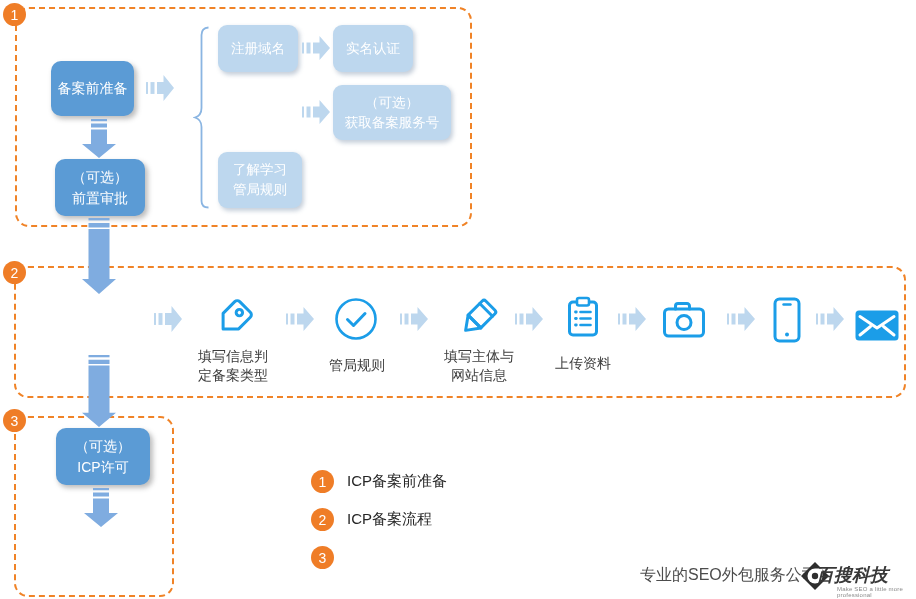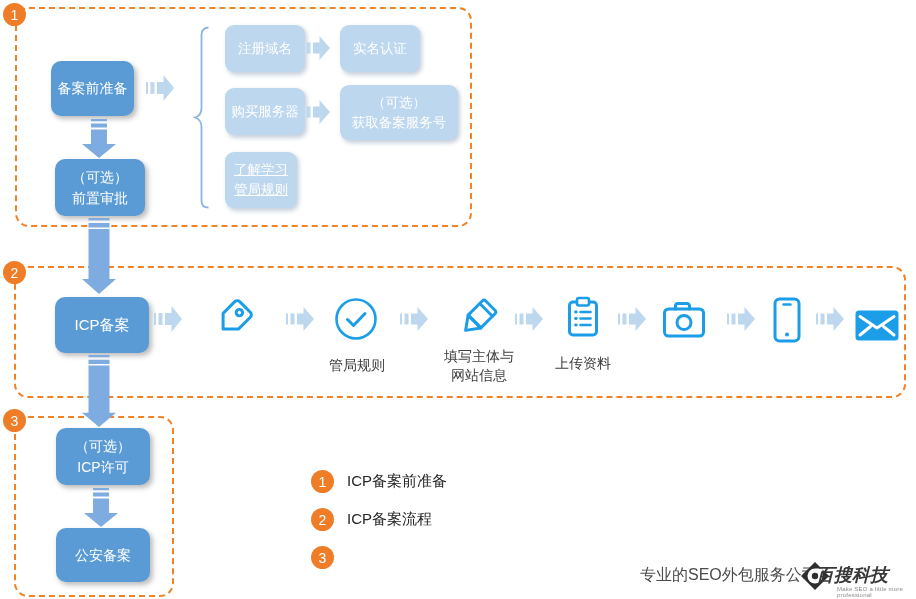--- a/index.html
+++ b/index.html
@@ -16,21 +16,21 @@
     font-size:14px;z-index:5;
   }
   .box-dark{
     position:absolute;background:#5B9BD5;border-radius:10px;color:#fff;
     display:flex;align-items:center;justify-content:center;text-align:center;
     font-size:14px;line-height:1.45;box-shadow:2.5px 3px 5px rgba(90,90,90,.4);z-index:3;
   }
   .box-light{
     position:absolute;background:#BDD7EE;border-radius:9px;color:#fff;
     display:flex;align-items:center;justify-content:center;text-align:center;
-    font-size:13.5px;line-height:1.45;box-shadow:2px 2.5px 4px rgba(130,150,175,.45);z-index:3;margin-left:7px;
+    font-size:13.5px;line-height:1.45;box-shadow:2px 2.5px 4px rgba(130,150,175,.45);z-index:3;
   }
   .pre{white-space:pre-line;}
   .arrow{position:absolute;z-index:4;}
   .icon{position:absolute;z-index:3;}
   .step-label{
     position:absolute;width:130px;text-align:center;color:#3d3d3d;
     font-size:14px;line-height:19px;z-index:3;
   }
   .legend-item{
     position:absolute;display:flex;align-items:center;gap:13px;z-index:3;
@@ -68,28 +68,25 @@
       <span class="pre">备案前准备</span>
     </div>
   <div class="box-dark pre" style="left:55px;top:159px;width:90px;height:57px;"><span class="pre">（可选）
 前置审批</span></div>
   <div class="box-light" style="left:218px;top:25px;width:80px;height:47px;">
       <span>注册域名</span>
     </div>
   <div class="box-light" style="left:333px;top:25px;width:80px;height:47px;align-items:center;">
       <span>实名认证</span>
     </div>
-  <div class="box-light" style="left:218px;top:88px;width:80px;height:47px;">
-      <span>购买服务器</span>
-    </div>
   <div class="box-light" style="left:333px;top:85px;width:118px;height:55px;">
       <span class="pre">（可选）
 获取备案服务号</span>
     </div>
-  <div class="box-light" style="left:218px;top:152px;width:72px;height:56px;text-decoration:underline;">
+  <div class="box-light" style="left:218px;top:152px;width:84px;height:56px;">
       <span class="pre">了解学习
 管局规则</span>
     </div>
 
   <div class="icon" style="left:193px;top:26px;">
     <svg width="17" height="183" viewBox="0 0 17 183">
       <path d="M15.5 1.5 Q8.5 2 8.5 9 V82 Q8.5 89.5 2 91.5 Q8.5 93.5 8.5 101 V175 Q8.5 181.5 15.5 181.5" fill="none" stroke="#8AB5E2" stroke-width="1.8"></path>
     </svg>
   </div>
 
@@ -123,23 +120,20 @@
   </div>
 
   <div class="arrow" style="left:82px;top:218px;">
     <svg width="34" height="76" viewBox="0 0 34 76" fill="#7FACE0">
       <rect x="6.5" y="0" width="21" height="2.4"></rect>
         <rect x="6.5" y="5" width="21" height="4.5"></rect>
       <path d="M6.5 11 H27.5 V61 H34 L17 76 L0 61 H6.5 Z"></path>
     </svg>
   </div>
 
-  <div class="box-dark" style="left:55px;top:297px;width:94px;height:56px;font-size:15px;">
-      <span>ICP备案</span>
-    </div>
 
   <div class="arrow" style="left:154px;top:305px;">
       <svg width="28" height="28" viewBox="0 0 28 26" preserveAspectRatio="none" fill="#BDD7EE">
         <rect x="0" y="7.5" width="2" height="11"></rect>
         <rect x="4.5" y="7.5" width="4" height="11"></rect>
         <path d="M11 7.5 H17.5 V1 L28 13 L17.5 25 V18.5 H11 Z"></path>
       </svg>
     </div>
   <div class="arrow" style="left:286px;top:306px;">
       <svg width="28" height="26" viewBox="0 0 28 26" fill="#BDD7EE">
@@ -234,20 +228,22 @@
     </svg>
   </div>
   <div class="icon" style="left:855px;top:310px;">
     <svg width="44" height="31" viewBox="0 0 44 31">
       <rect x="0.5" y="0.5" width="43" height="30" rx="3.5" fill="#1B9DE8"></rect>
       <path d="M5 6.5 L22 18 L39 6.5" stroke="#ffffff" stroke-width="3" fill="none" stroke-linecap="round" stroke-linejoin="round"></path>
       <path d="M5 25 L15.5 16.5 M39 25 L28.5 16.5" stroke="#ffffff" stroke-width="3" fill="none" stroke-linecap="round"></path>
     </svg>
   </div>
 
+  <div class="step-label pre" style="left:168px;top:347px;">填写信息判
+定备案类型</div>
   <div class="step-label" style="left:292px;top:356px;">管局规则</div>
   <div class="step-label" style="left:518px;top:354px;">上传资料</div>
   <div class="step-label pre" style="left:414px;top:347px;">填写主体与
 网站信息</div>
 
   <div class="arrow" style="left:82px;top:355px;">
     <svg width="34" height="72" viewBox="0 0 34 76" preserveAspectRatio="none" fill="#7FACE0">
       <rect x="6.5" y="0" width="21" height="2.4"></rect>
         <rect x="6.5" y="5" width="21" height="4.5"></rect>
       <path d="M6.5 11 H27.5 V61 H34 L17 76 L0 61 H6.5 Z"></path>
@@ -258,23 +254,20 @@
       <span class="pre">（可选）
 ICP许可</span>
     </div>
   <div class="arrow" style="left:84px;top:488px;">
     <svg width="34" height="39" viewBox="0 0 34 39" fill="#7FACE0">
       <rect x="9" y="0" width="16" height="2.2"></rect>
         <rect x="9" y="4.5" width="16" height="4"></rect>
       <path d="M9 10.5 H25 V25 H34 L17 39 L0 25 H9 Z"></path>
     </svg>
   </div>
-  <div class="box-dark" style="left:56px;top:528px;width:94px;height:54px;">
-      <span>公安备案</span>
-    </div>
 
   <div class="legend-item" style="left:311px;top:470px;">
     <div class="legend-num">
         <span>1</span>
       </div>
     <div class="legend-text">ICP备案前准备</div>
   </div>
   <div class="legend-item" style="left:311px;top:508px;">
     <div class="legend-num">
         <span>2</span>

